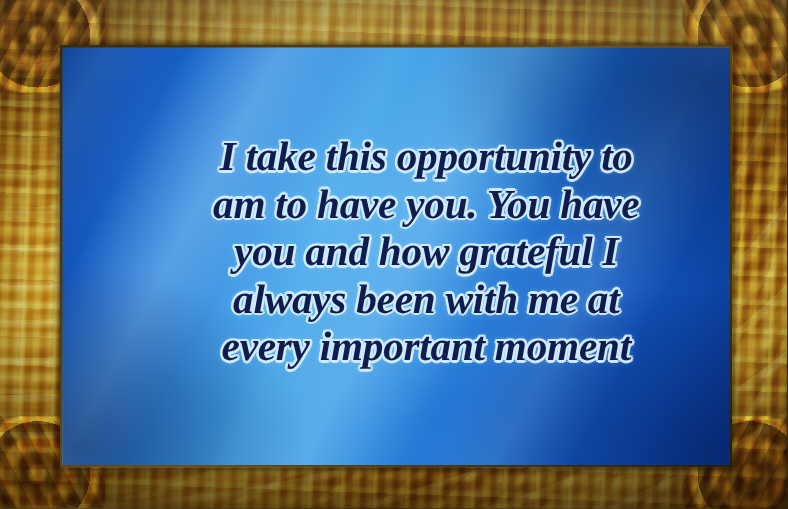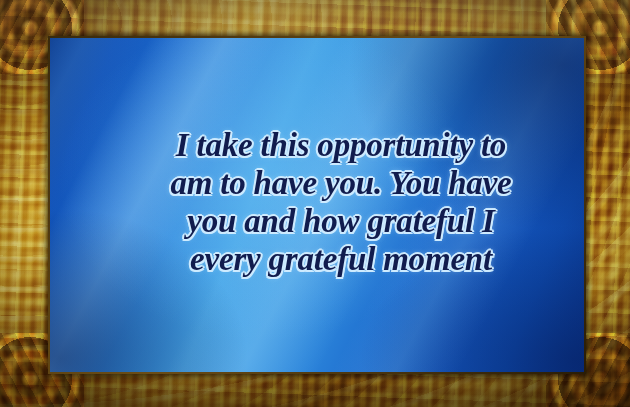--- a/index.html
+++ b/index.html
@@ -231,17 +231,18 @@
   <div class="panel-bevel"></div>
 
   <div class="panel">
     <div class="panel-streaks"></div>
     <div class="panel-glow"></div>
 
     <div class="quote">
       <div class="quote-line">I take this opportunity to</div>
       <div class="quote-line">am to have you. You have</div>
       <div class="quote-line">you and how grateful I</div>
-      <div class="quote-line">every grateful moment</div>
+      <div class="quote-line">always been with me at</div>
+      <div class="quote-line">every important moment</div>
     </div>
   </div>
 
 </div>
 
 </body></html>

